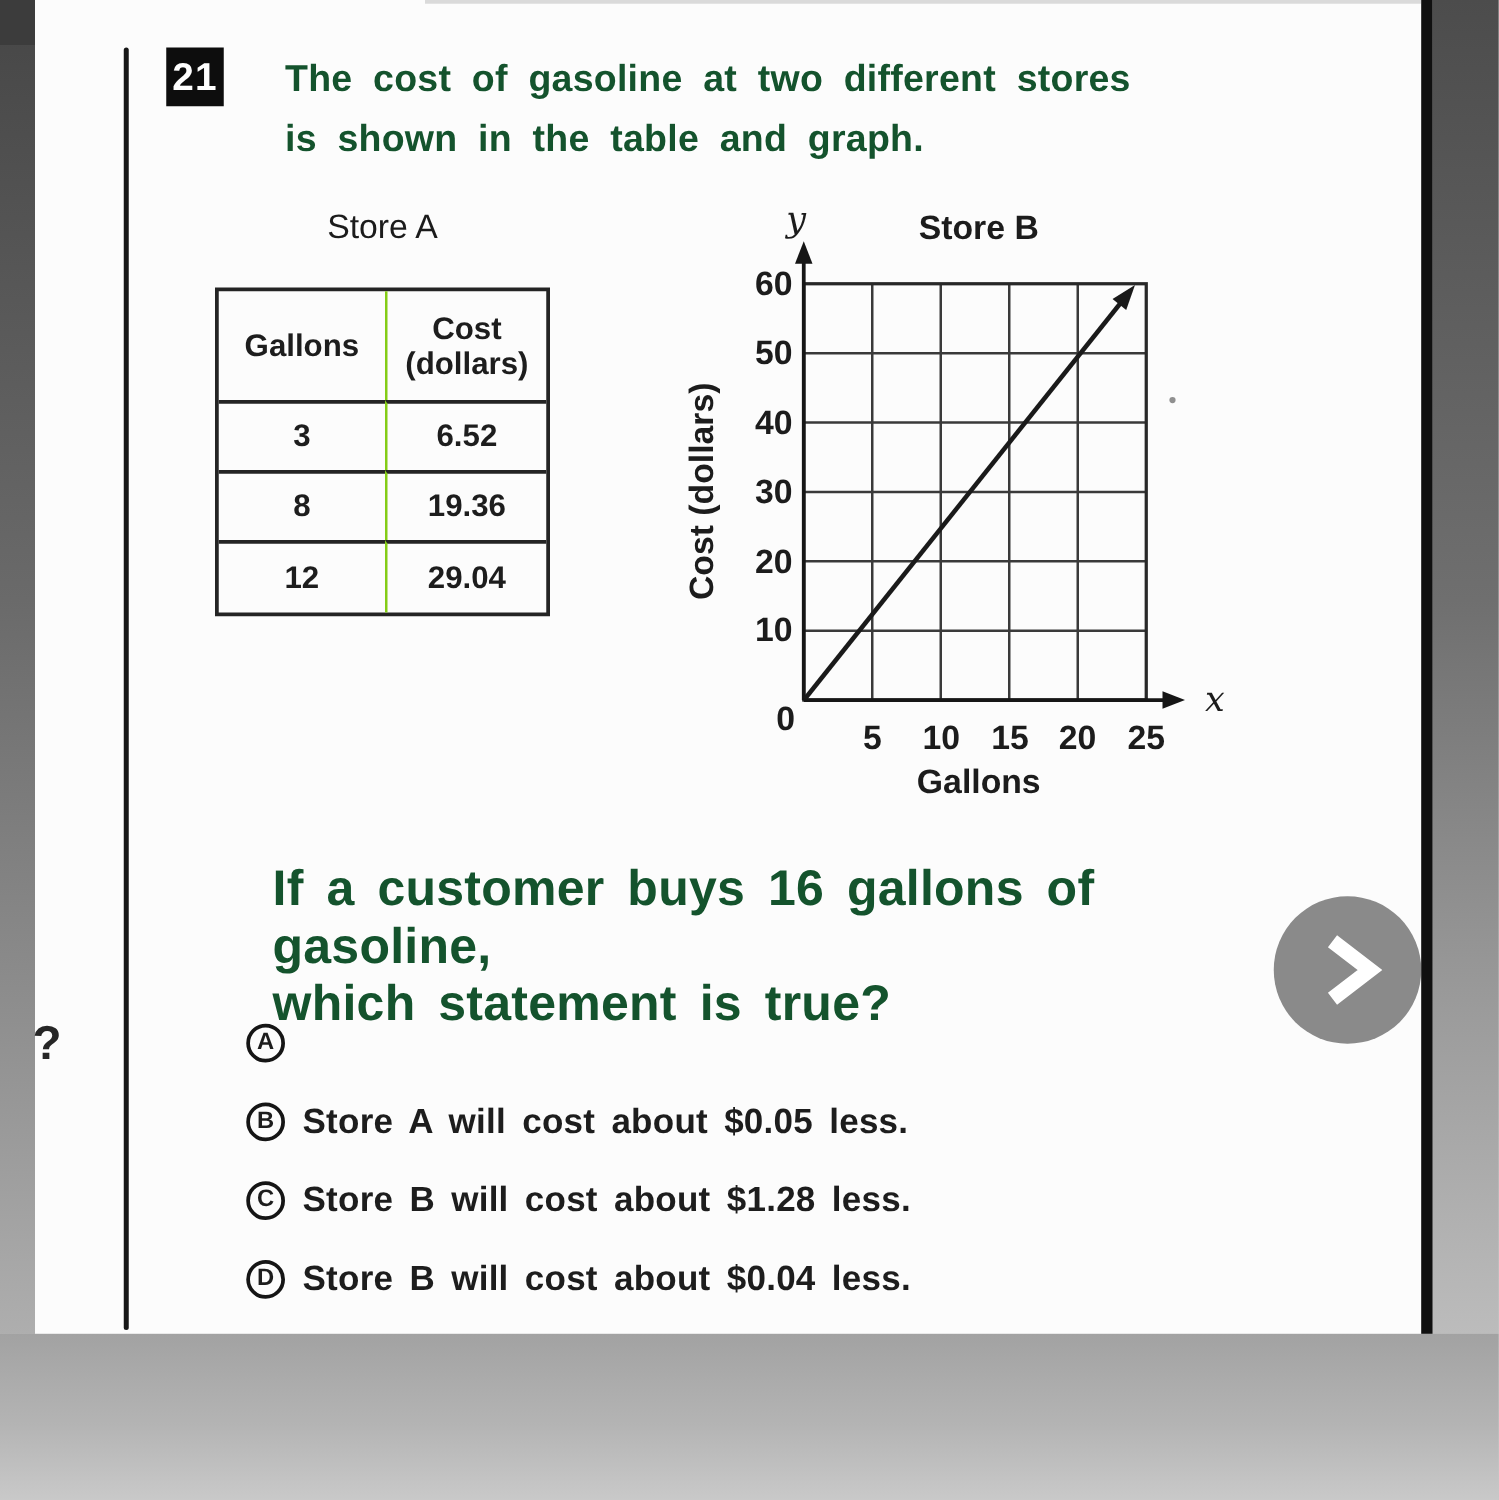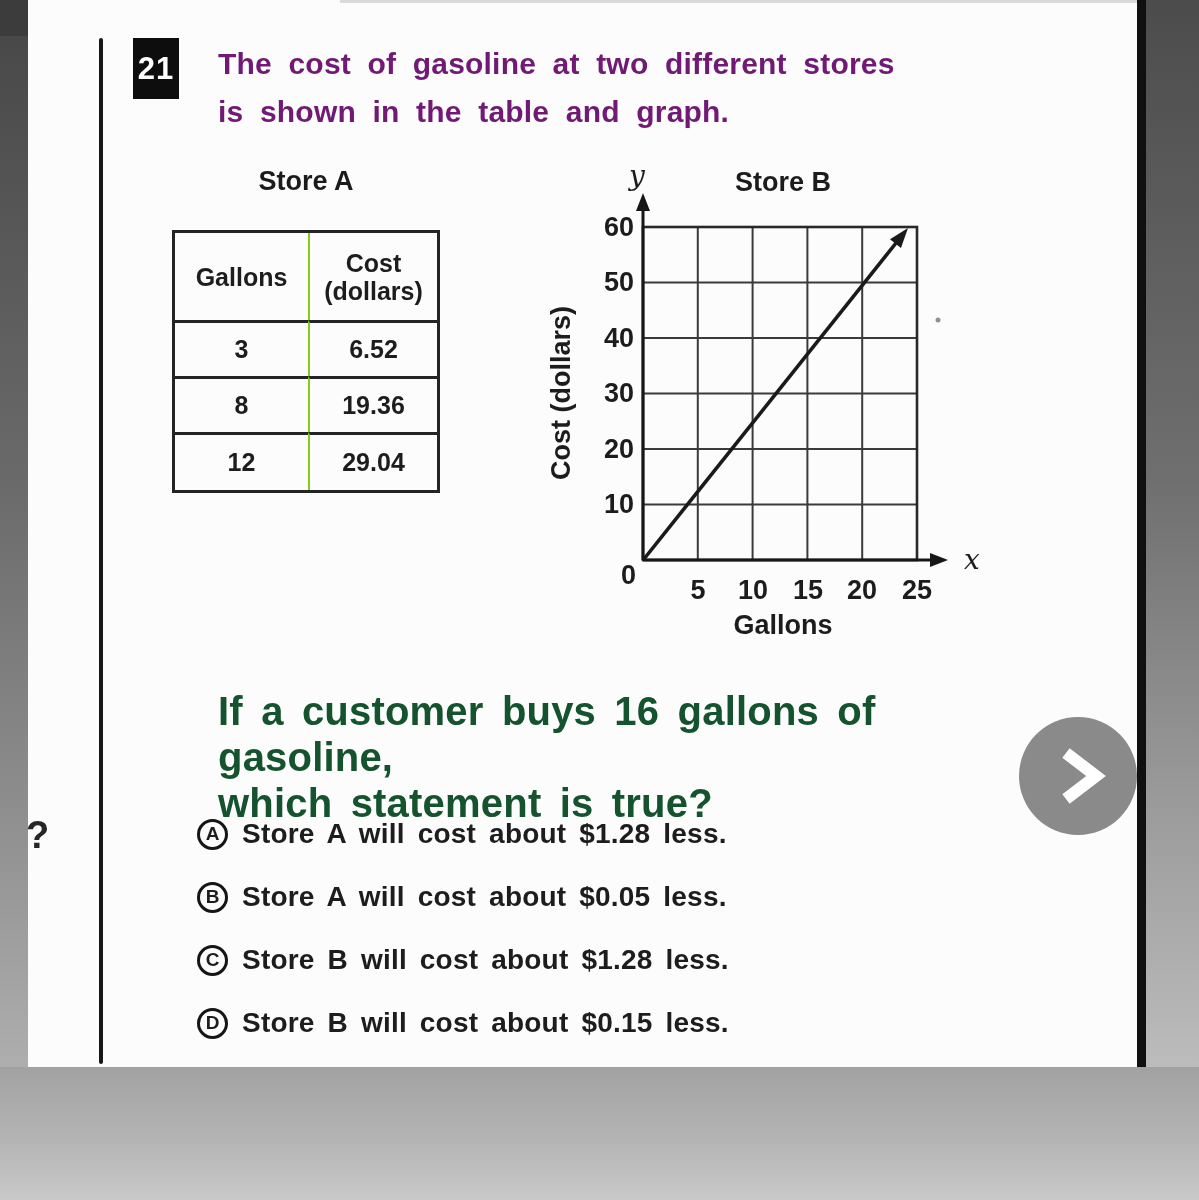--- a/index.html
+++ b/index.html
@@ -14,31 +14,31 @@
     background:linear-gradient(180deg,#464646 0%, #6a6a6a 45%, #8d8d8d 75%, #aeaeae 100%); }
   .left-strip-notch { left:0; top:0; width:31px; height:36px; background:#3c3c3c; }
   .page { left:28px; top:0; width:1109px; height:1067px; background:#fcfcfc; }
   .page-top-edge { left:340px; top:0; width:797px; height:3px; background:#dadada; }
   .right-black-line { left:1137px; top:0; width:9px; height:1067px; background:#101010; z-index:6; }
   .right-strip { left:1146px; top:0; width:53px; height:1067px;
     background:linear-gradient(180deg,#4c4c4c 0%, #6f6f6f 45%, #969696 72%, #bcbcbc 100%); }
 
   
   .bracket { left:99px; top:38px; width:4px; height:1026px; background:#171717; border-radius:2px; }
-  .qnum { left:133px; top:38px; width:46px; height:61px; background:#0d0d0d; color:#fff;
+  .qnum { left:133px; top:38px; width:46px; height:47px; background:#0d0d0d; color:#fff;
     font-size:31px; font-weight:700; display:flex; align-items:center; justify-content:center;
     letter-spacing:1px; }
-  .prompt { left:218px; top:40px; width:745px; color:#701a75; font-size:30px; font-weight:600;
+  .prompt { left:228px; top:40px; width:745px; color:#14532d; font-size:30px; font-weight:600;
     line-height:48px; letter-spacing:0.2px; word-spacing:8px; }
   .question { left:218px; top:688px; width:720px; color:#14532d; font-size:40px; font-weight:600;
     line-height:46px; letter-spacing:0.2px; word-spacing:7px; }
 
   
   .storea-title { left:172px; top:166px; width:268px; text-align:center;
-    font-size:27px; font-weight:700; color:#1b1b1b; }
+    font-size:27px; font-weight:400; color:#1b1b1b; }
   .storea-table { left:172px; top:230px; width:268px; height:263px;
     border:3px solid #242424; display:grid;
     grid-template-columns:133px 1fr; grid-template-rows:87px 56px 56px 1fr;
     background:#fcfcfc; color:#1d1d1d; }
   .cell { display:flex; align-items:center; justify-content:center; text-align:center;
     font-size:25px; font-weight:700; border-top:3px solid #242424; }
   .cell.c2 { border-left:2px solid #84cc16; }
   .cell.hdr { border-top:none; line-height:1.12; }
   .cell.val { font-weight:600; }
 
@@ -144,33 +144,32 @@
   <text transform="translate(30,240) rotate(-90)" class="gt-bold" style="font-size:27px" text-anchor="middle">Cost (dollars)</text>
 </svg>
 
 <div class="abs question">
   <div>If a customer buys 16 gallons of gasoline,</div>
   <div>which statement is true?</div>
 </div>
 
 <div class="abs option" style="top:813px">
   <span class="opt-circle">A</span>
-  <span class="opt-text">Store A will cost about $1.28 less.</span>
 </div>
 <div class="abs option" style="top:876px">
   <span class="opt-circle">B</span>
   <span class="opt-text">Store A will cost about $0.05 less.</span>
 </div>
 <div class="abs option" style="top:939px">
   <span class="opt-circle">C</span>
   <span class="opt-text">Store B will cost about $1.28 less.</span>
 </div>
 <div class="abs option" style="top:1002px">
   <span class="opt-circle">D</span>
-  <span class="opt-text">Store B will cost about $0.15 less.</span>
+  <span class="opt-text">Store B will cost about $0.04 less.</span>
 </div>
 
 <div class="abs stray-q">?</div>
 
 <button class="abs next-btn">
   <svg width="118" height="118" viewBox="0 0 118 118">
     <polyline points="47,36 77,59 47,82" fill="none" stroke="#ffffff" stroke-width="12"></polyline>
   </svg>
 </button>
 

